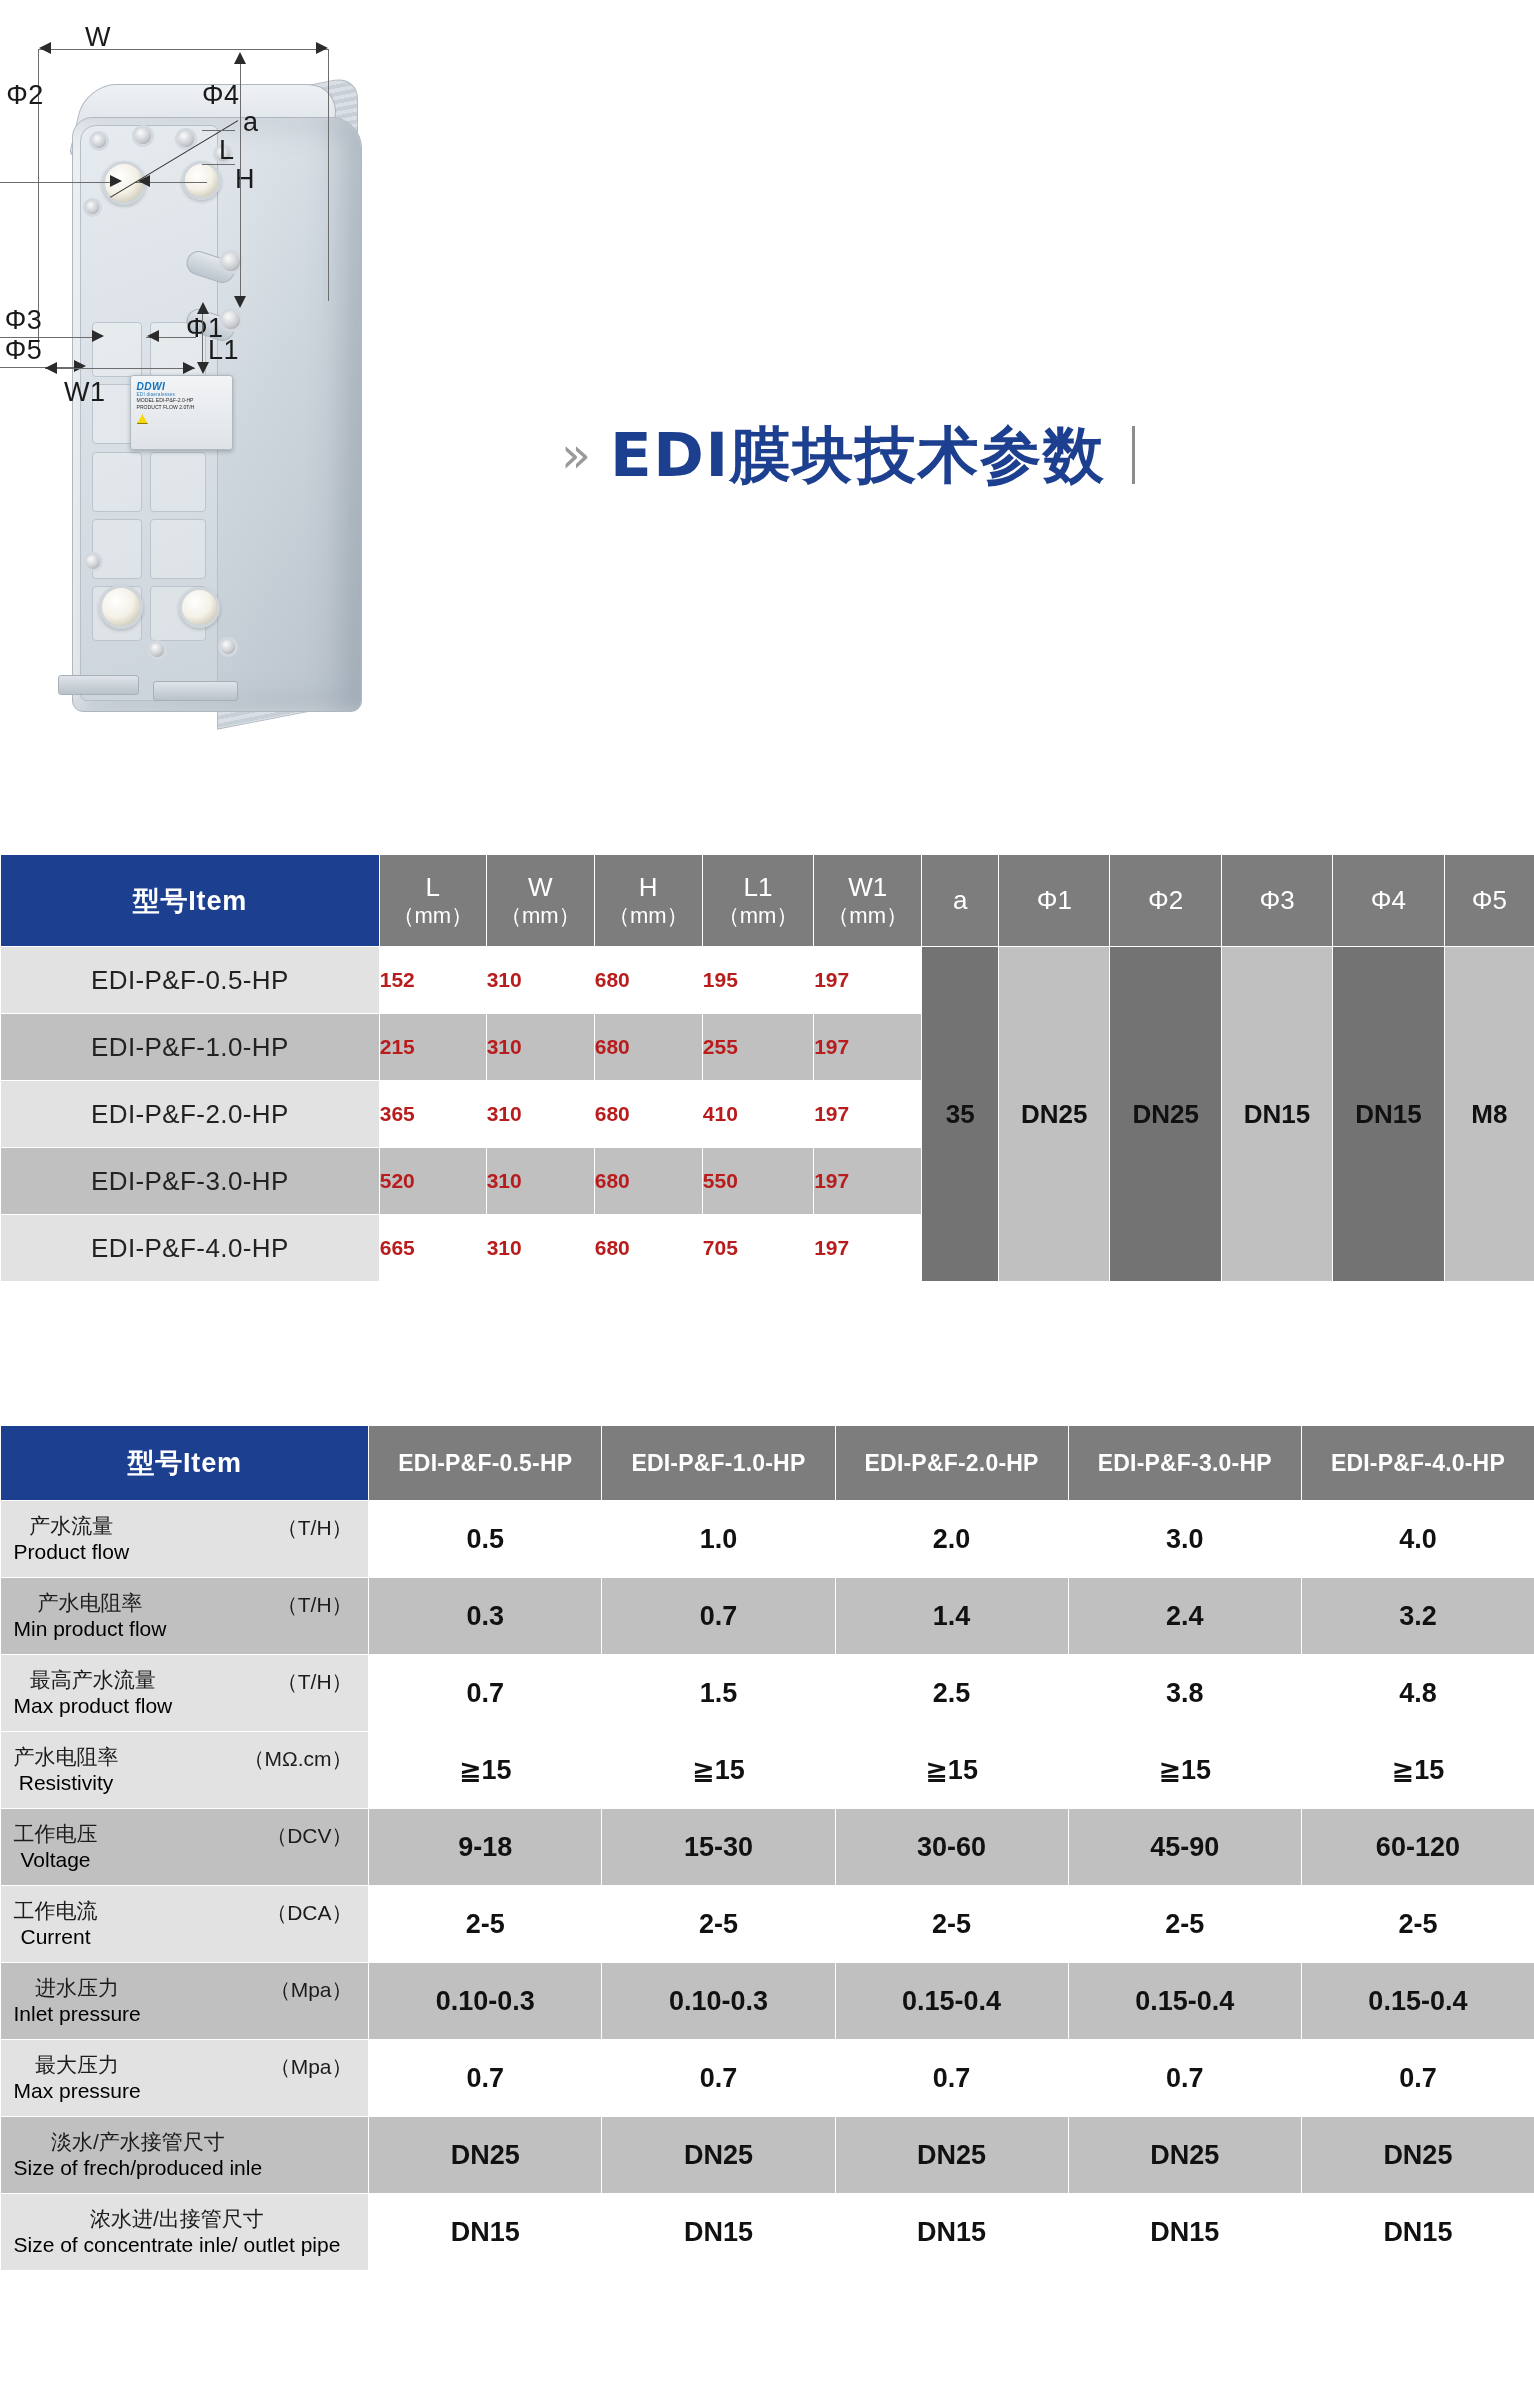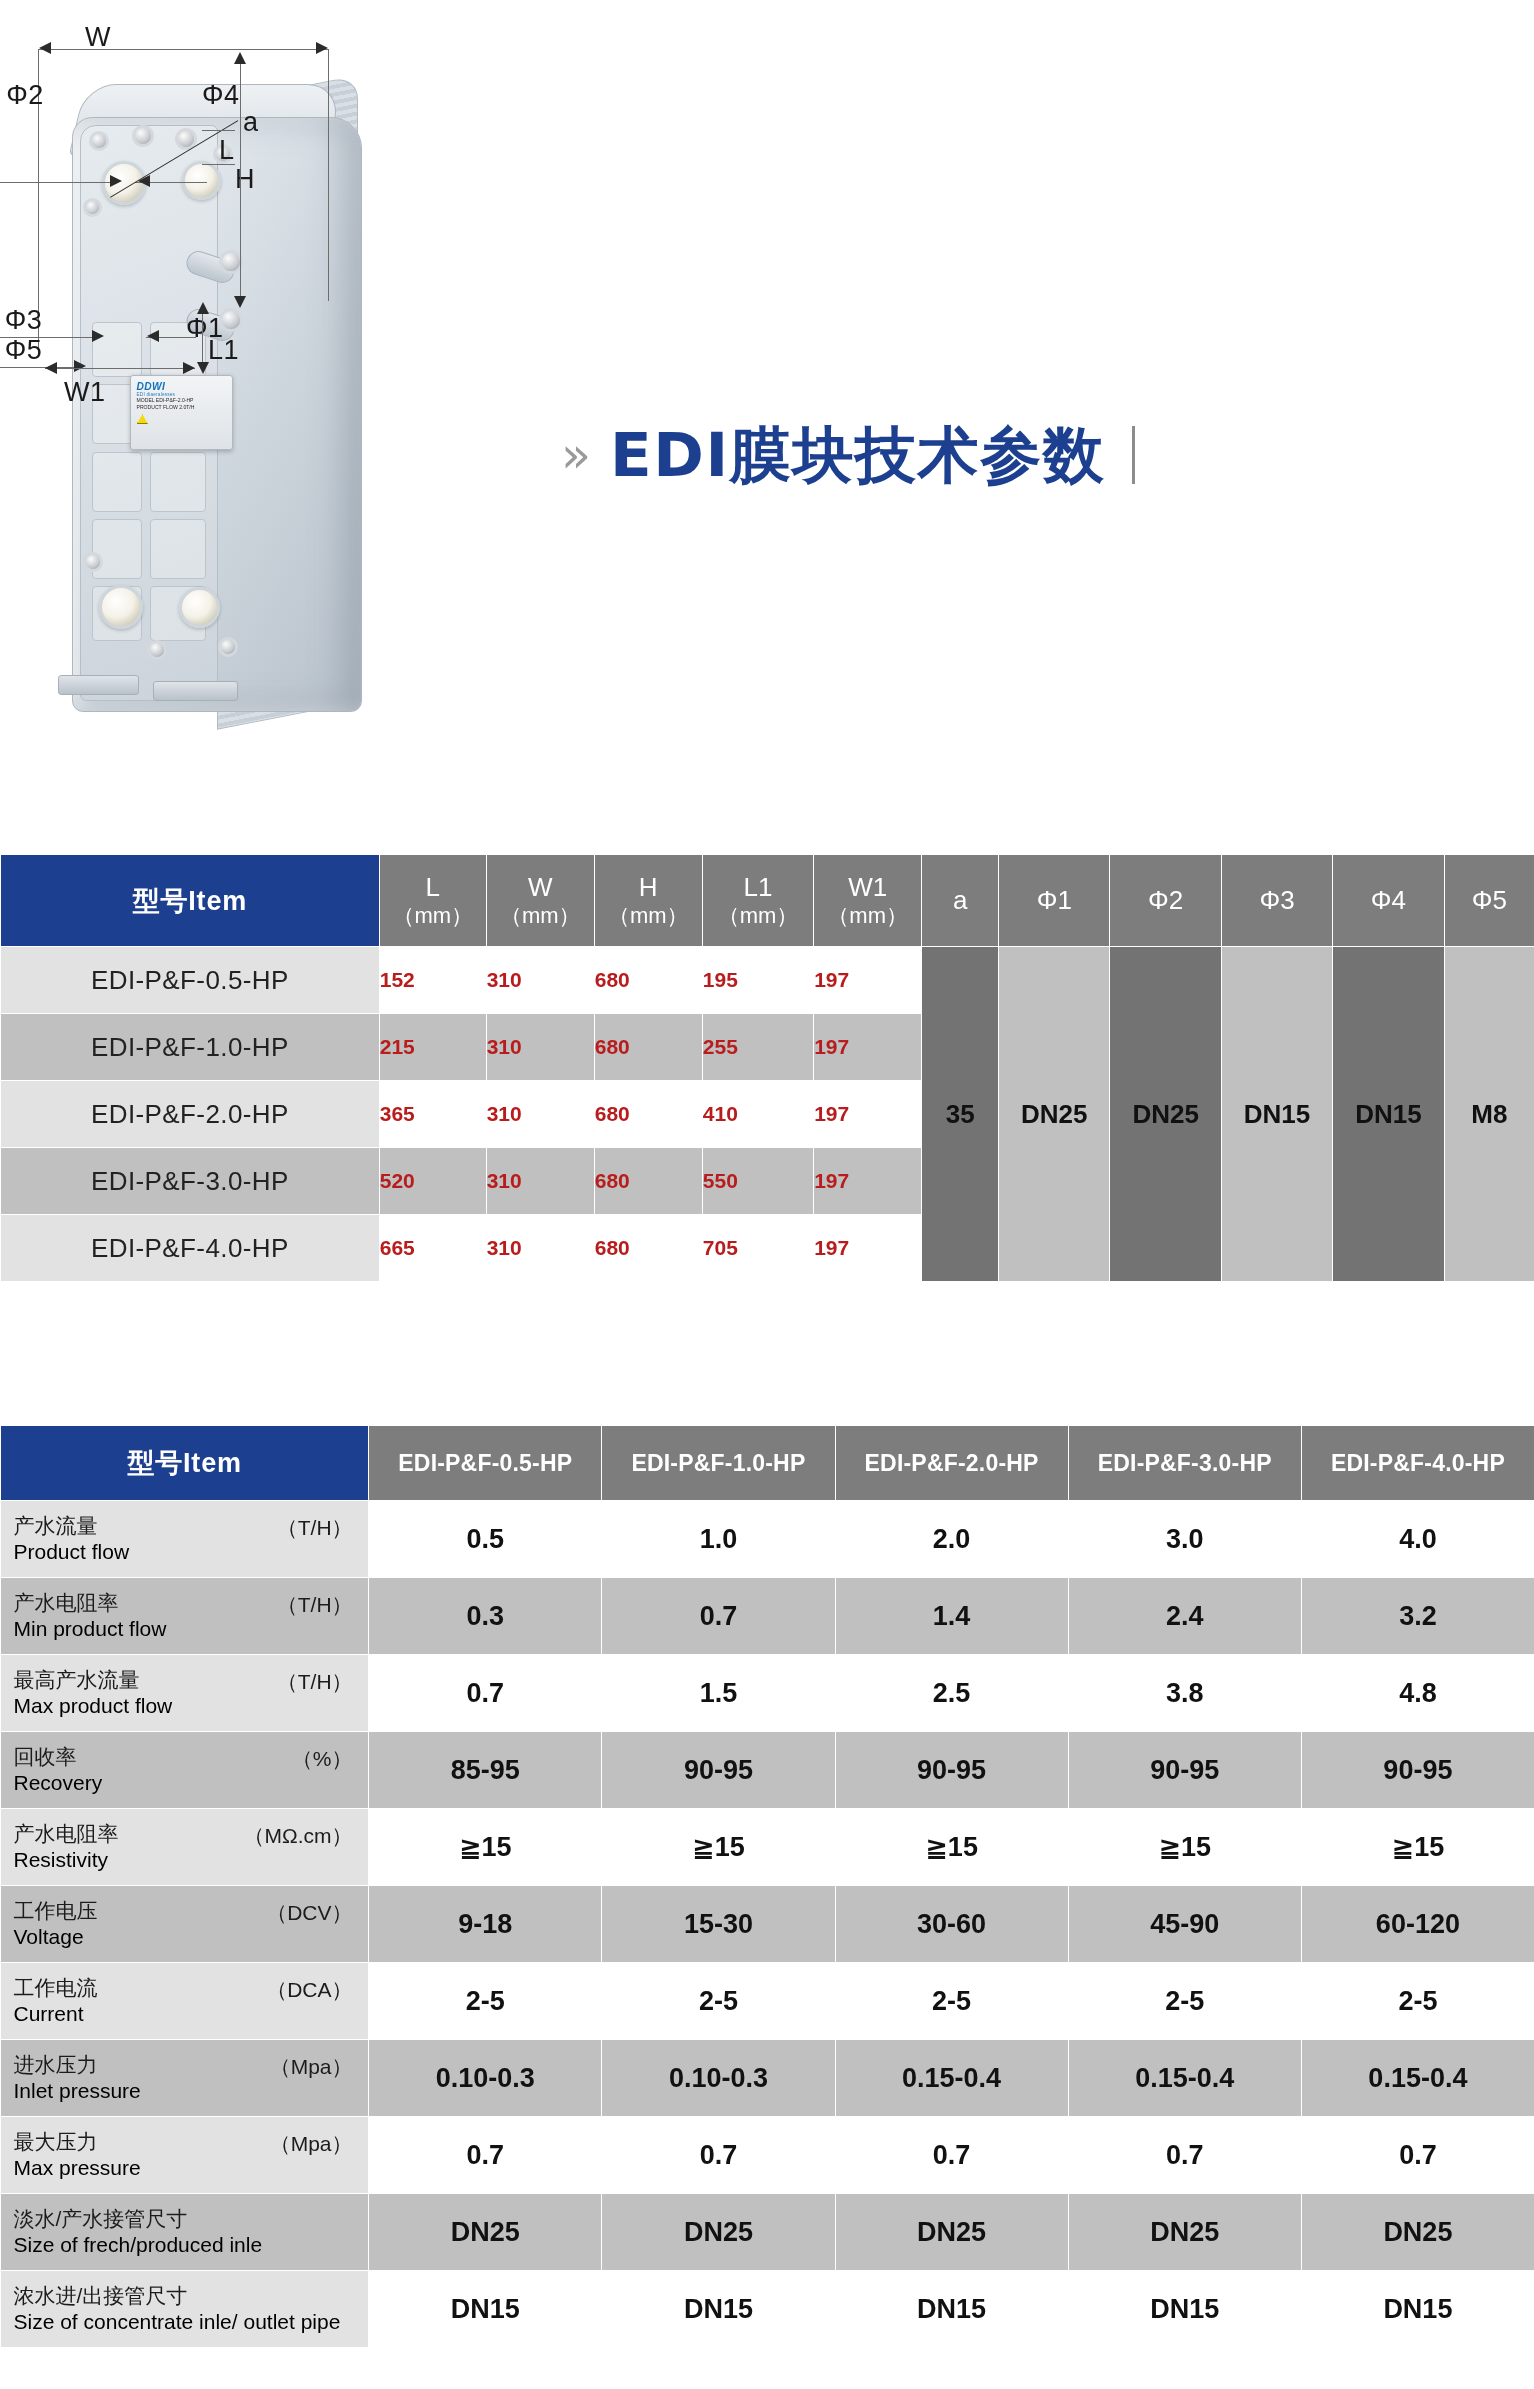--- a/index.html
+++ b/index.html
@@ -172,21 +172,21 @@
   .t2 { width: 1535px; }
   .t2 .hd-item {
     background: #1d3f8f; color: #fff; font-size: 27px; font-weight: bold;
     text-align: center; height: 75px; letter-spacing: 0.8px;
   }
   .t2 .hd {
     background: #7d7d7d; color: #fff; text-align: center; height: 75px;
     font-size: 23px; font-weight: bold; letter-spacing: 0.2px;
   }
   .t2 td.lbl { height: 77px; padding: 4.7px 11px 4.7px 12.5px; vertical-align: middle; }
-  .t2 .lbl-grid { display: flex; align-items: flex-start; justify-content: space-between; }
+  .t2 .lbl-grid { display: flex; align-items: flex-start; justify-content: space-between; text-align: center; }
   .t2 .lbl-txt { font-size: 21px; color: #1c1c1c; line-height: 1.26; }
   .t2 .lbl-en { font-size: 21px; color: #000000; line-height: 1.26; }
   .t2 .lbl-unit {
     font-size: 21px; color: #1c1c1c; white-space: nowrap;
     padding-top: 1.6px; padding-right: 4.7px;
   }
   .t2 td.val {
     font-size: 27px; font-weight: bold; color: #111;
     text-align: center; vertical-align: middle; height: 77px;
   }
@@ -454,36 +454,20 @@
               </div>
               <div class="lbl-unit">（T/H）</div>
             </div>
           </td>
           <td class="val">0.7</td>
           <td class="val">1.5</td>
           <td class="val">2.5</td>
           <td class="val">3.8</td>
           <td class="val">4.8</td>
         </tr>
-        <tr class="r-dk">
-          <td class="lbl">
-            <div class="lbl-grid">
-              <div>
-                <div class="lbl-txt">回收率</div>
-                <div class="lbl-en">Recovery</div>
-              </div>
-              <div class="lbl-unit">（%）</div>
-            </div>
-          </td>
-          <td class="val">85-95</td>
-          <td class="val">90-95</td>
-          <td class="val">90-95</td>
-          <td class="val">90-95</td>
-          <td class="val">90-95</td>
-        </tr>
         <tr class="r-lt">
           <td class="lbl">
             <div class="lbl-grid">
               <div>
                 <div class="lbl-txt">产水电阻率</div>
                 <div class="lbl-en">Resistivity</div>
               </div>
               <div class="lbl-unit">（MΩ.cm）</div>
             </div>
           </td>

